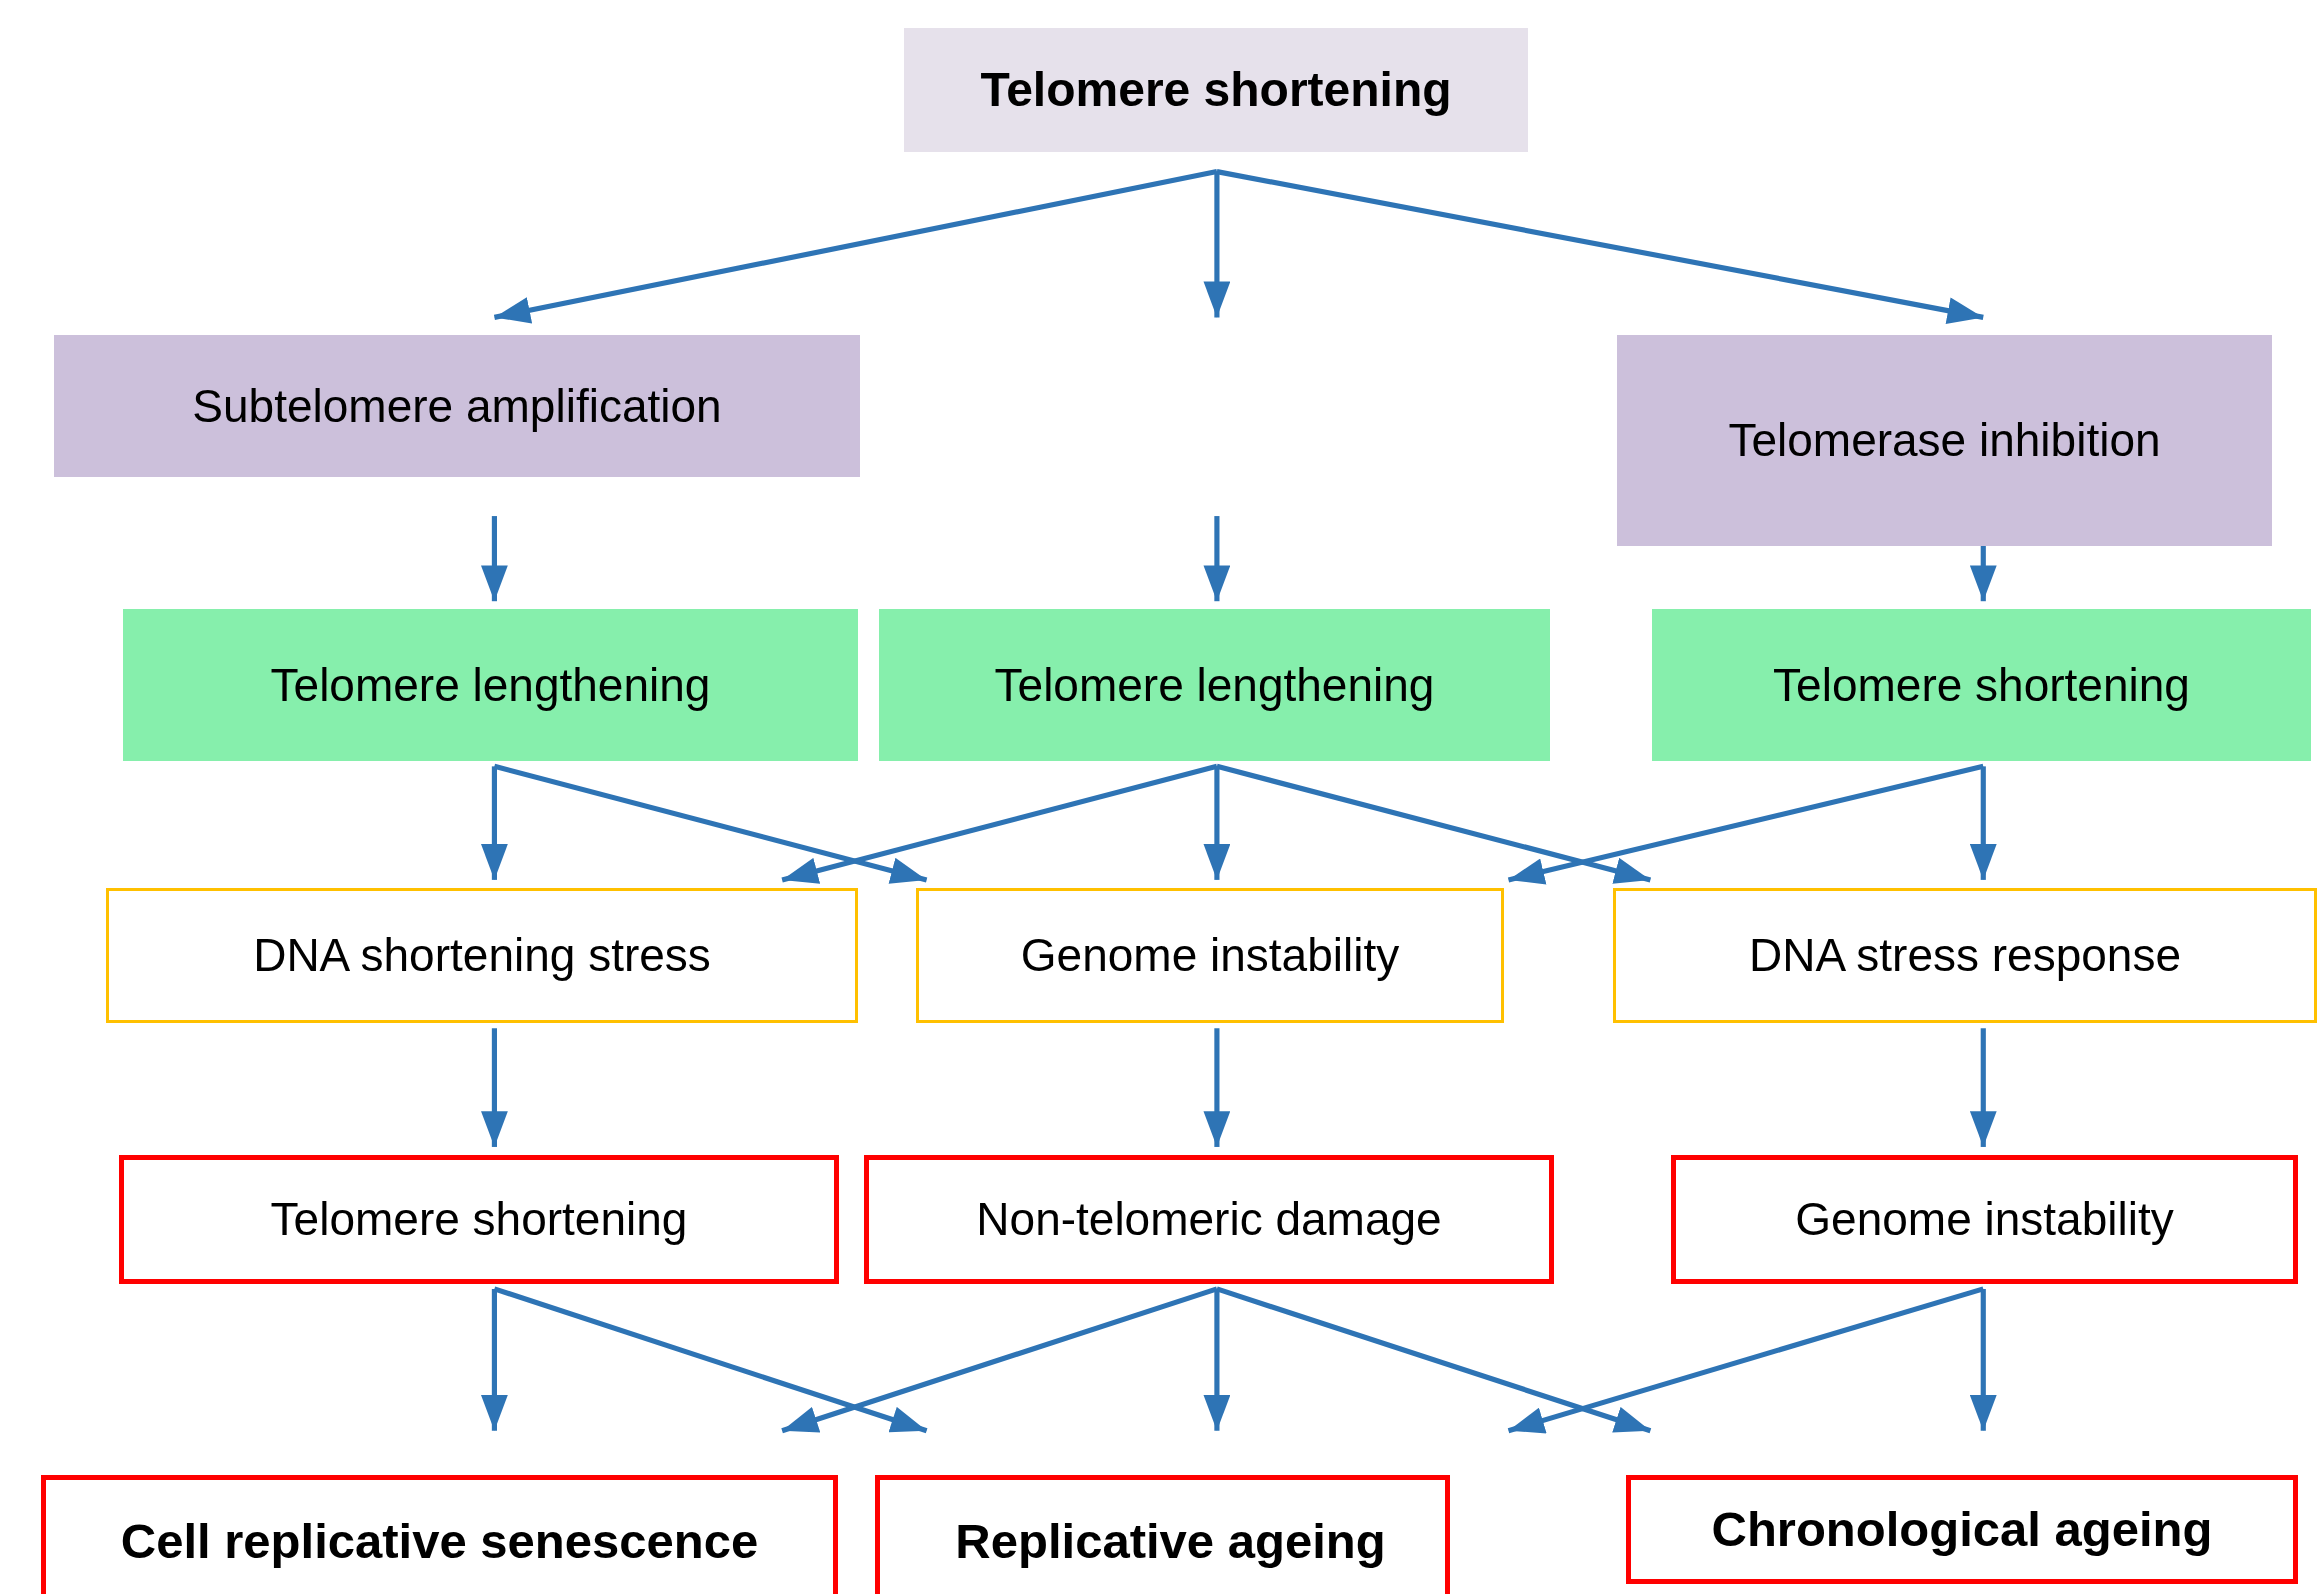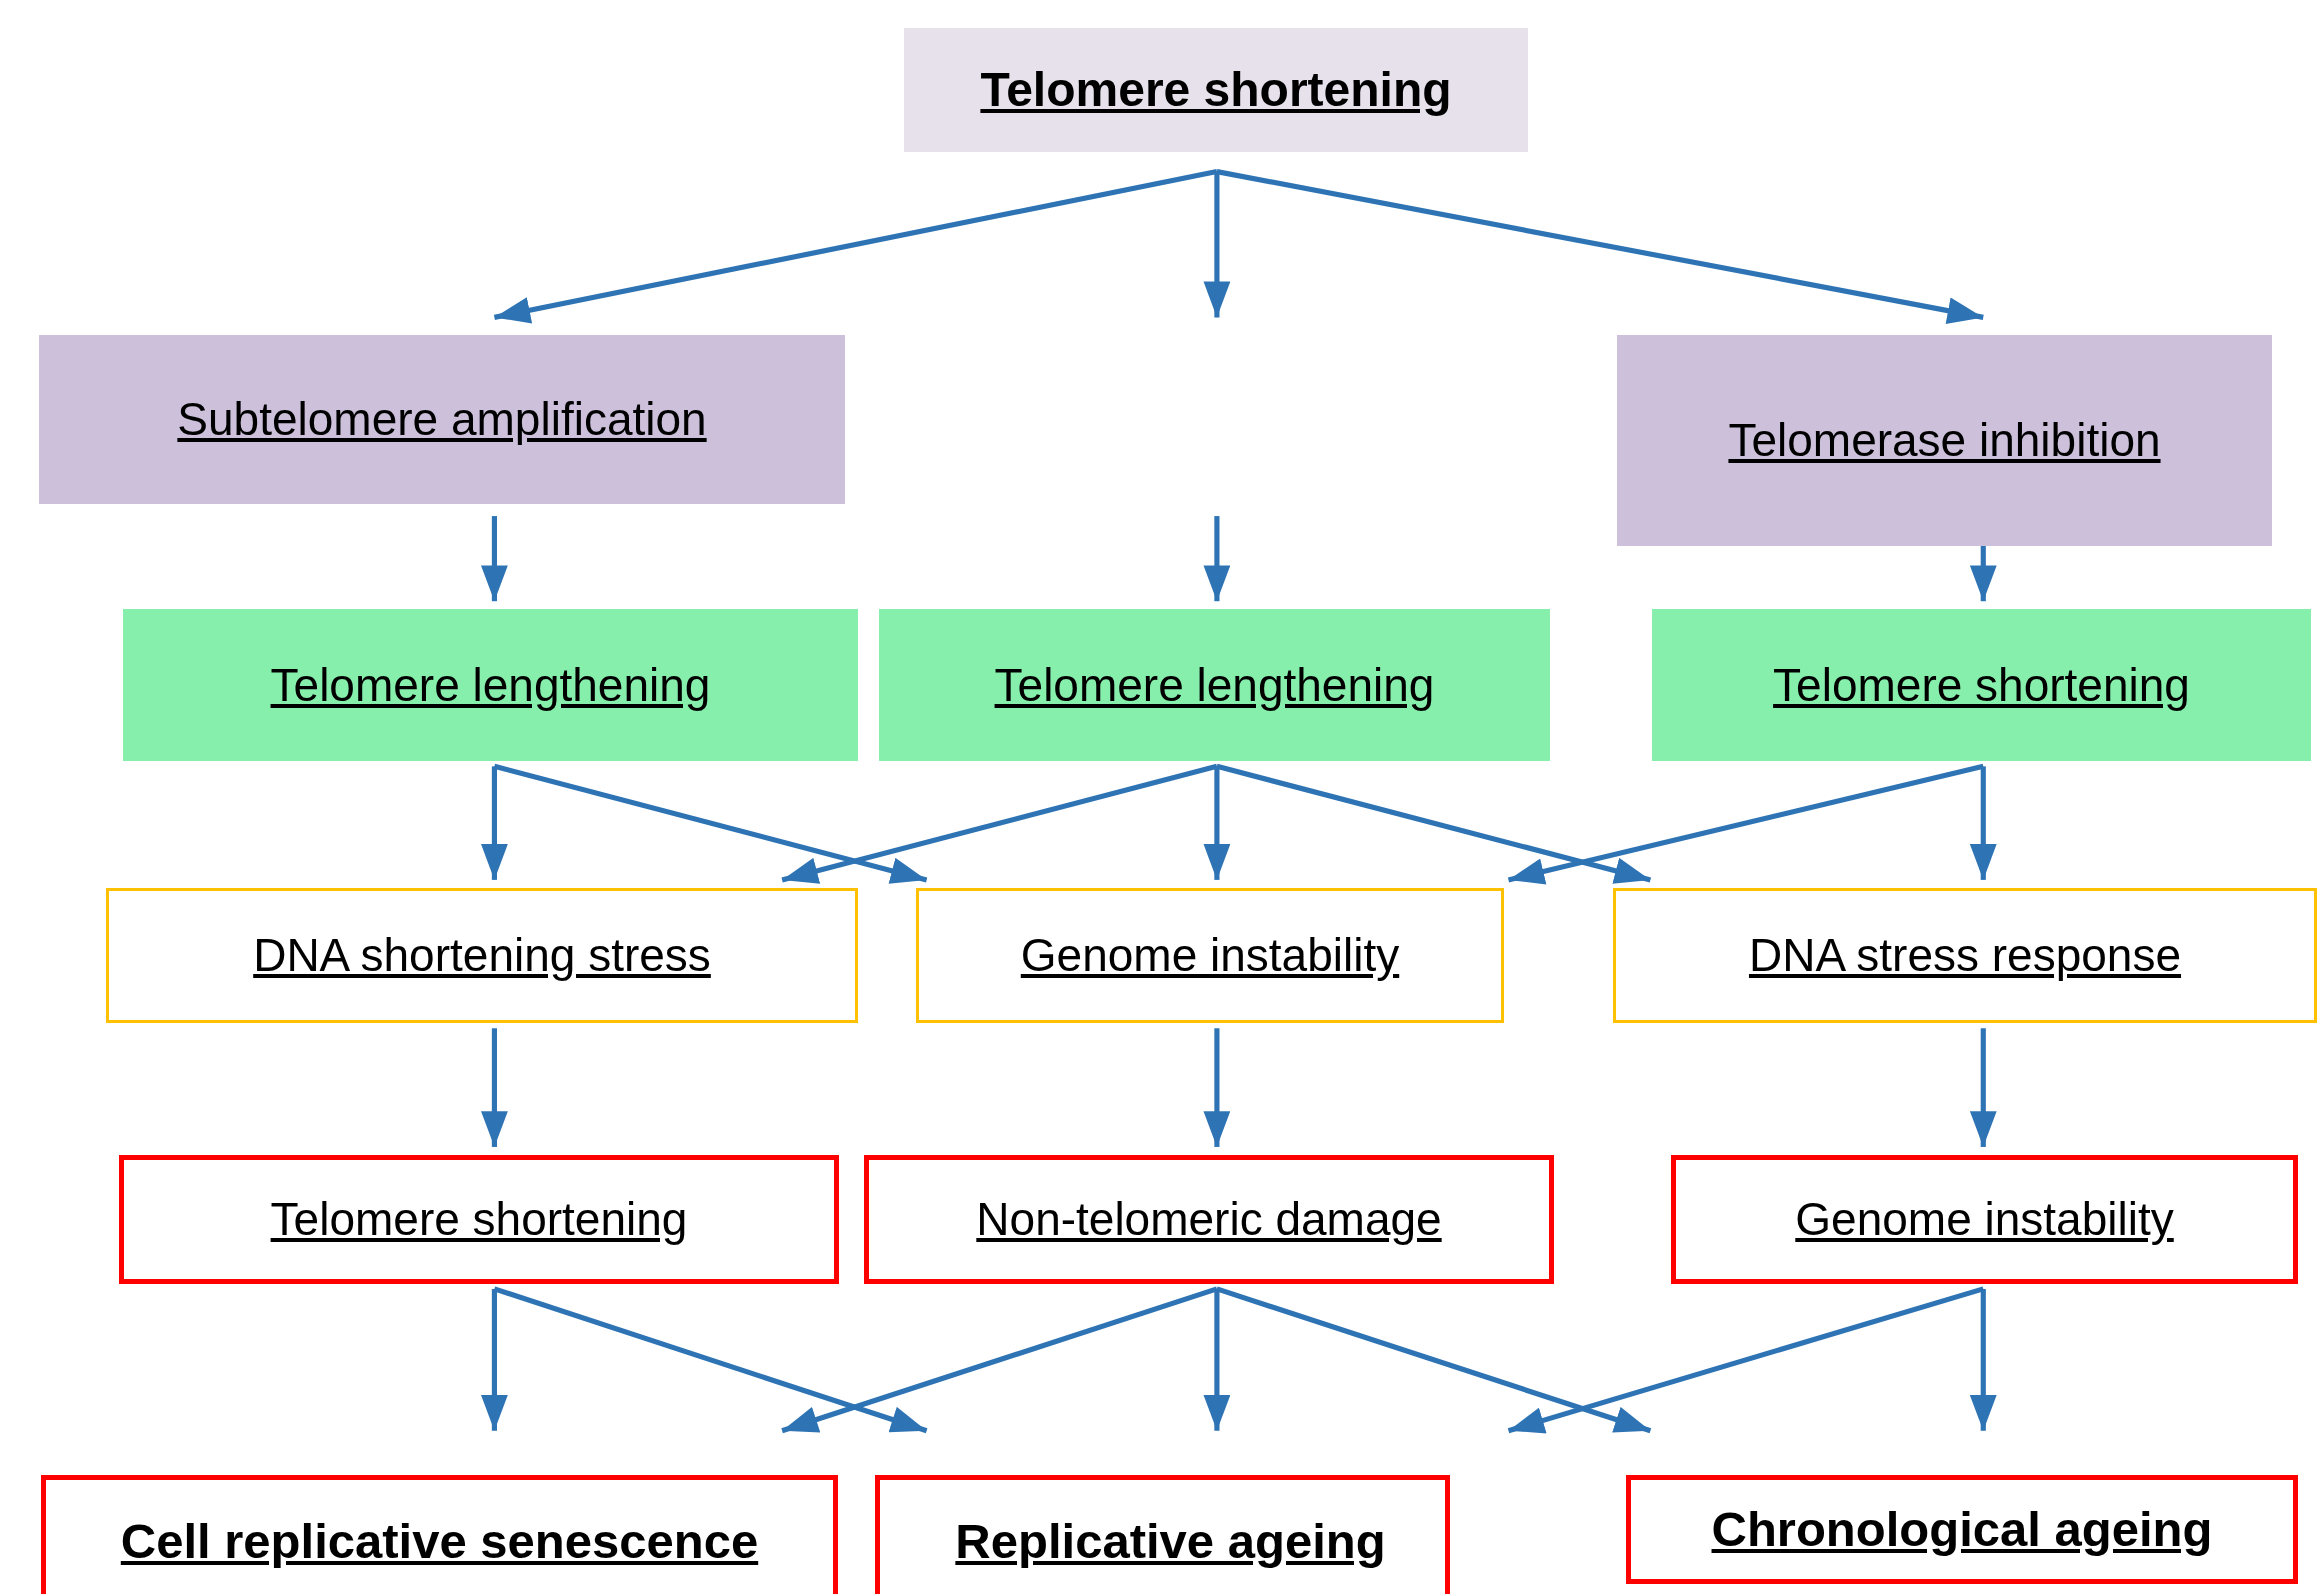--- a/index.html
+++ b/index.html
@@ -23,21 +23,20 @@
   .node {
     position: absolute;
     display: flex;
     align-items: center;
     justify-content: center;
     text-align: center;
     box-sizing: border-box;
     font-size: 46px;
     line-height: 1.1;
     color: #000000;
-    text-decoration: underline;
   }
   .fill-title { background: #E6E1EB; font-weight: bold; font-size: 48px; }
   .fill-cause { background: #CCC0DB; }
   .fill-peach { background: #86efac; }
   .border-gold { background: #ffffff; border: 3.9px solid #FFC000; }
   .border-red  { background: #ffffff; border: 5.2px solid #FF0000; }
   .bold { font-weight: bold; font-size: 49px; margin-top: 36px; }
 </style>
 </head>
 <body>
@@ -75,21 +74,21 @@
     <line x1="766" y1="1998" x2="1436" y2="2218" marker-end="url(#ah)"></line>
     <line x1="1886" y1="1998" x2="1212" y2="2218" marker-end="url(#ah)"></line>
     <line x1="1886" y1="1998" x2="1886" y2="2218" marker-end="url(#ah)"></line>
     <line x1="1886" y1="1998" x2="2558" y2="2218" marker-end="url(#ah)"></line>
     <line x1="3074" y1="1998" x2="2338" y2="2218" marker-end="url(#ah)"></line>
     <line x1="3074" y1="1998" x2="3074" y2="2218" marker-end="url(#ah)"></line>
   </svg>
 
   <div class="node fill-title" style="left:904px; top:28px; width:624px; height:124px;">Telomere shortening</div>
 
-  <div class="node fill-cause" style="left:39px; top:335px; width:806px; height:169px;">Subtelomere amplification</div>
+  <div class="node fill-cause" style="left:54px; top:335px; width:806px; height:142px;">Subtelomere amplification</div>
   <div class="node fill-cause" style="left:1617px; top:335px; width:655px; height:211px;">Telomerase inhibition</div>
 
   <div class="node fill-peach" style="left:123px; top:609px; width:735px; height:152px;">Telomere lengthening</div>
   <div class="node fill-peach" style="left:879px; top:609px; width:671px; height:152px;">Telomere lengthening</div>
   <div class="node fill-peach" style="left:1652px; top:609px; width:659px; height:152px;">Telomere shortening</div>
 
   <div class="node border-gold" style="left:106px; top:888px; width:752px; height:135px;">DNA shortening stress</div>
   <div class="node border-gold" style="left:916px; top:888px; width:588px; height:135px;">Genome instability</div>
   <div class="node border-gold" style="left:1613px; top:888px; width:704px; height:135px;">DNA stress response</div>
 

